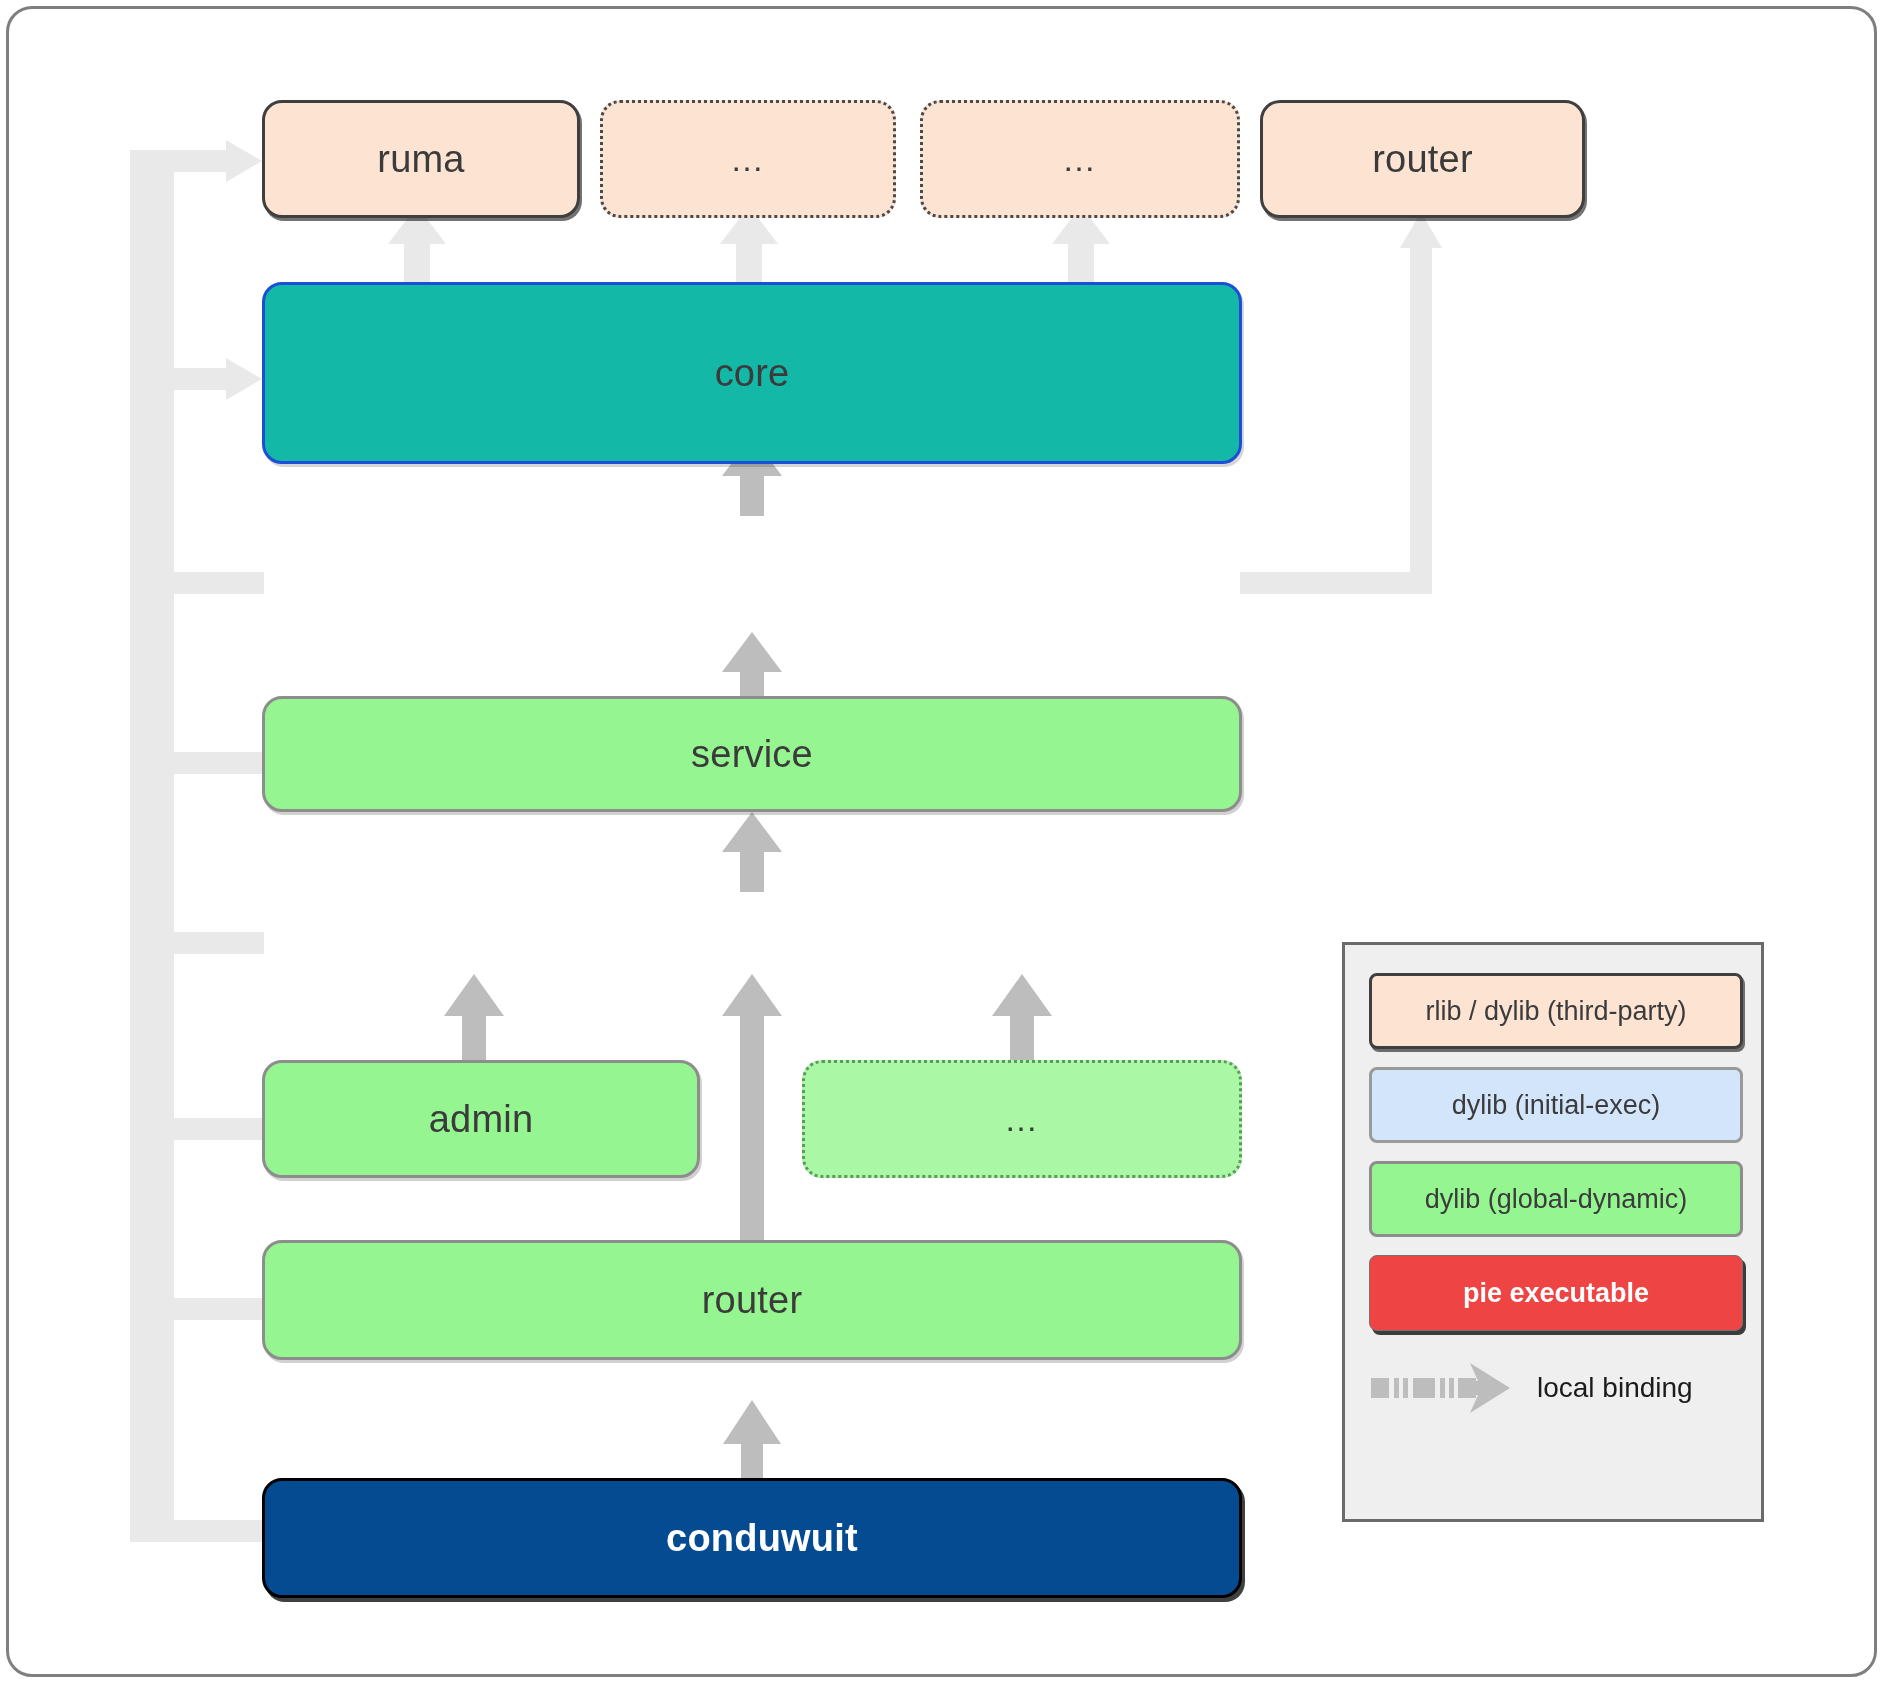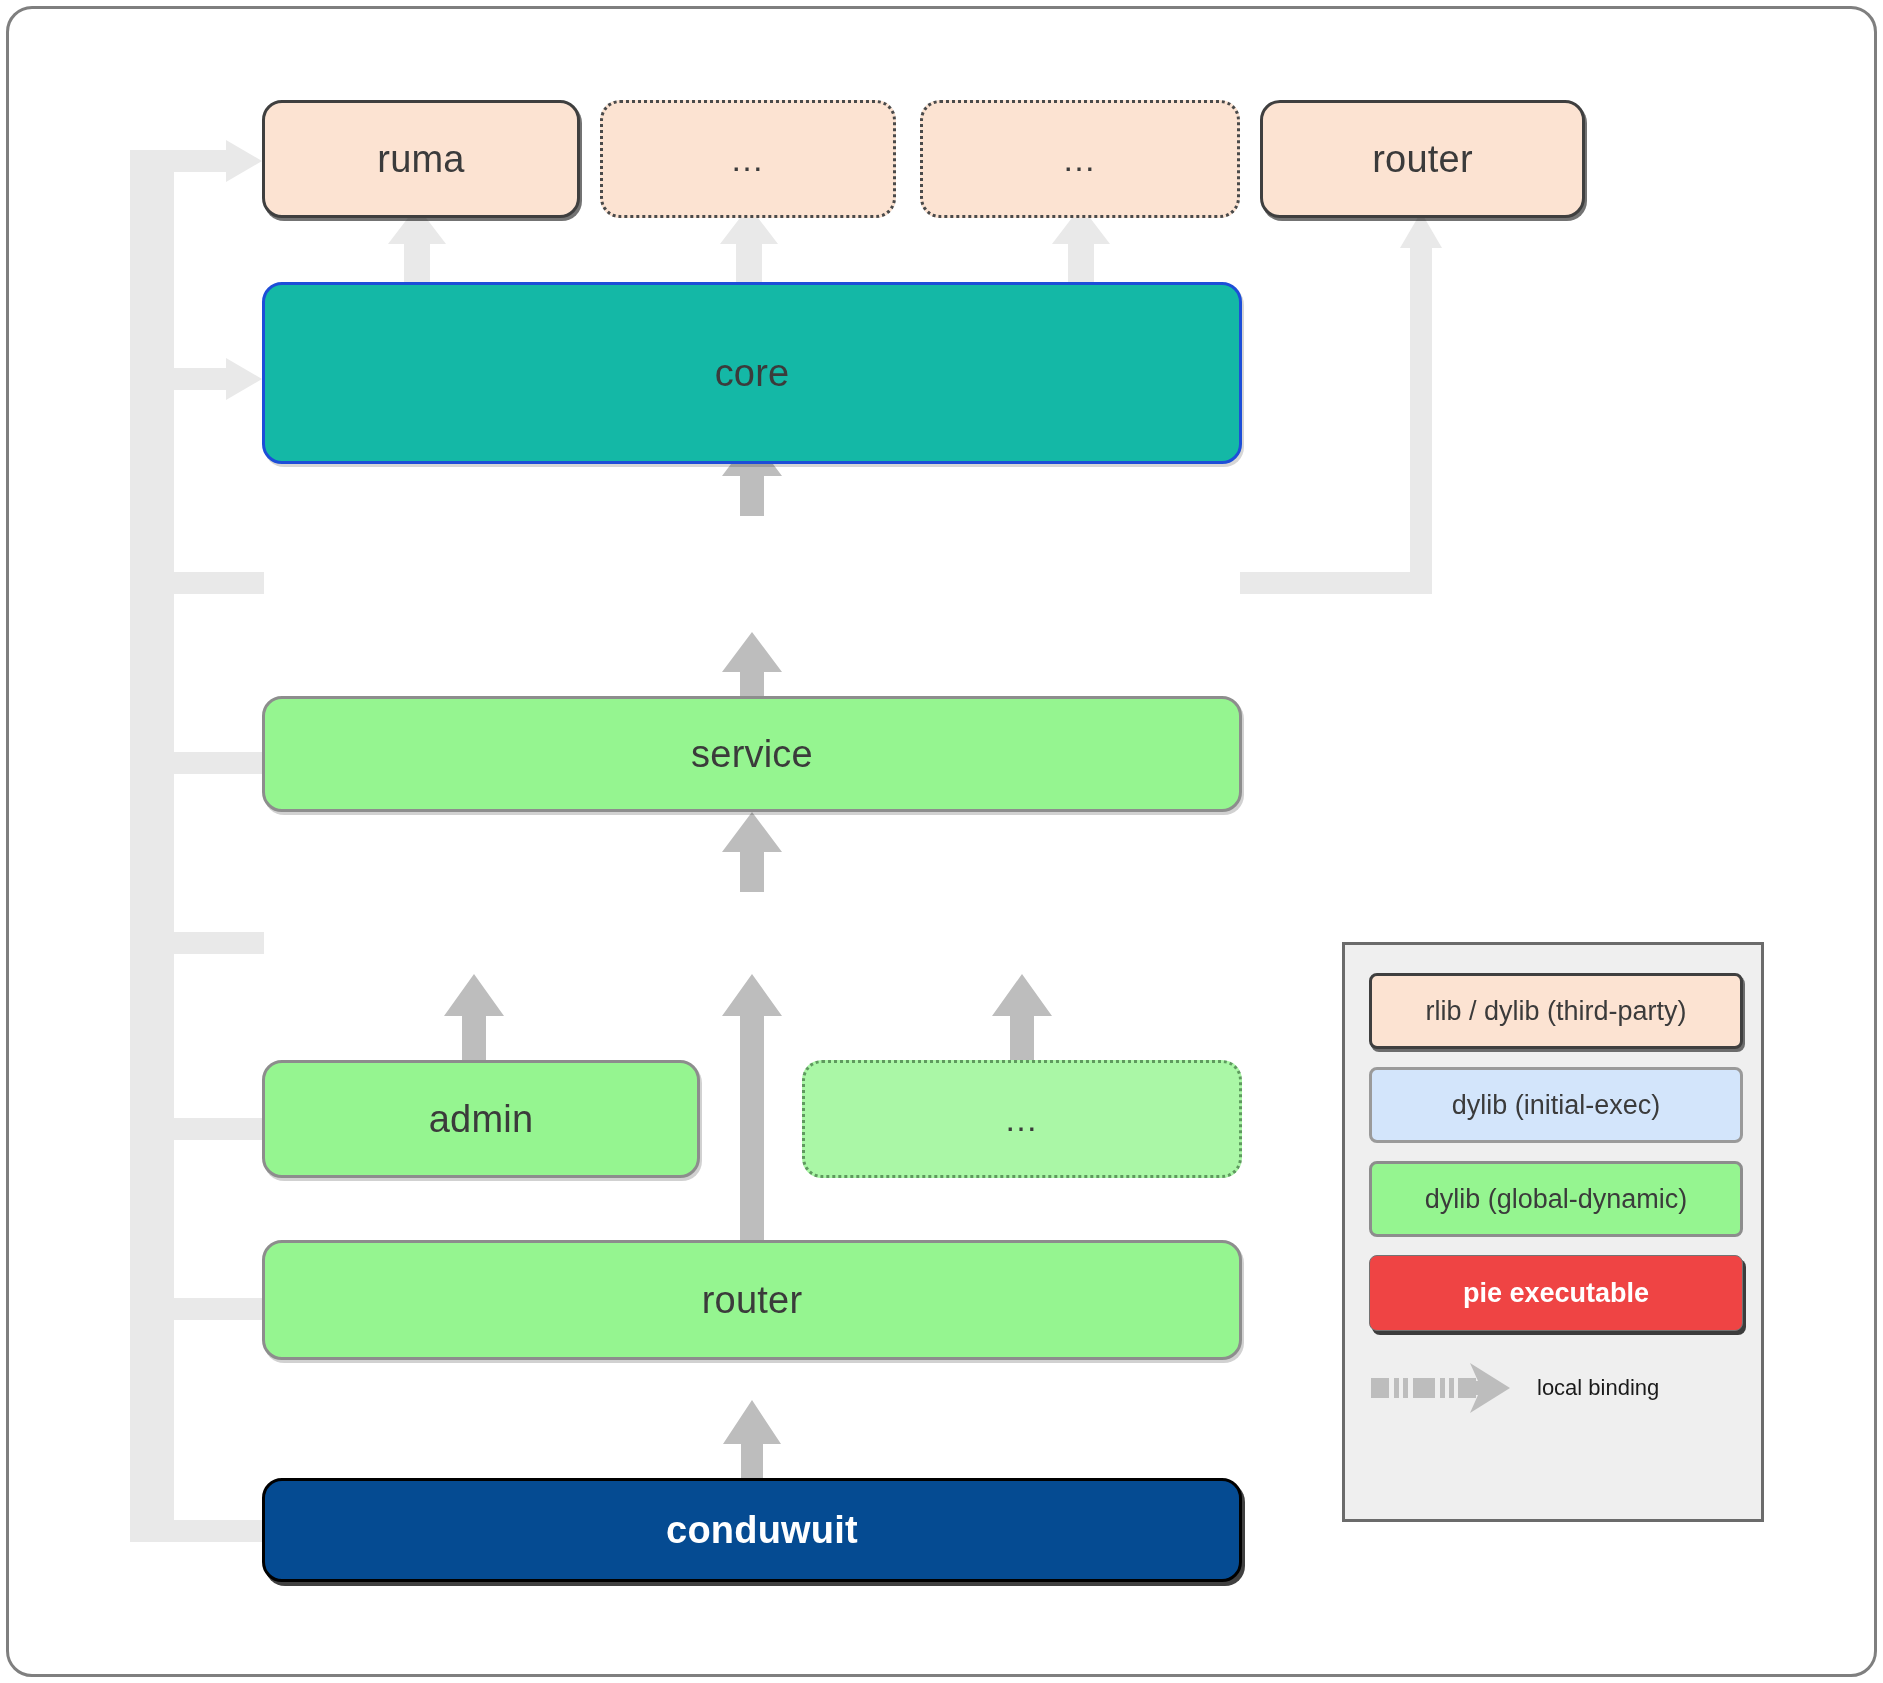--- a/index.html
+++ b/index.html
@@ -114,21 +114,21 @@
   }
   .legend-row {
     position: absolute;
     left: 24px;
     width: 374px;
     height: 54px;
     display: flex;
     align-items: center;
   }
   .legend-row .lbl {
-    font-size: 22px;
+    font-size: 28px;
     color: #1b1b1b;
     margin-left: 24px;
   }
   .legend-arrow { width: 144px; height: 54px; flex: none; }
 </style>
 </head>
 <body>
 
 <div id="canvas">
   <div class="frame"></div>
@@ -206,21 +206,21 @@
   <div class="node global" style="left:262px; top:1060px; width:438px; height:118px;">
     <span>admin</span>
   </div>
   <div class="node global-dotted" style="left:802px; top:1060px; width:440px; height:118px;">
     <span class="ellipsis">…</span>
   </div>
 
   <div class="node global" style="left:262px; top:1240px; width:980px; height:120px;">
     <span>router</span>
   </div>
-  <div class="node pie" style="left:262px; top:1478px; width:980px; height:104px;padding-left:20px;">
+  <div class="node pie" style="left:262px; top:1478px; width:980px; height:120px;padding-left:20px;">
     <span>conduwuit</span>
   </div>
 
   <div class="legend">
     <div class="legend-item" style="top:28px; background:#fce3d2; border:3px solid #3f3f3f; box-shadow:2px 3px 0 rgba(0,0,0,0.55);">
       <span>rlib / dylib (third-party)</span>
     </div>
     <div class="legend-item" style="top:122px; background:#d3e5fb; border:3px solid #9a9a9a;">
       <span>dylib (initial-exec)</span>
     </div>

